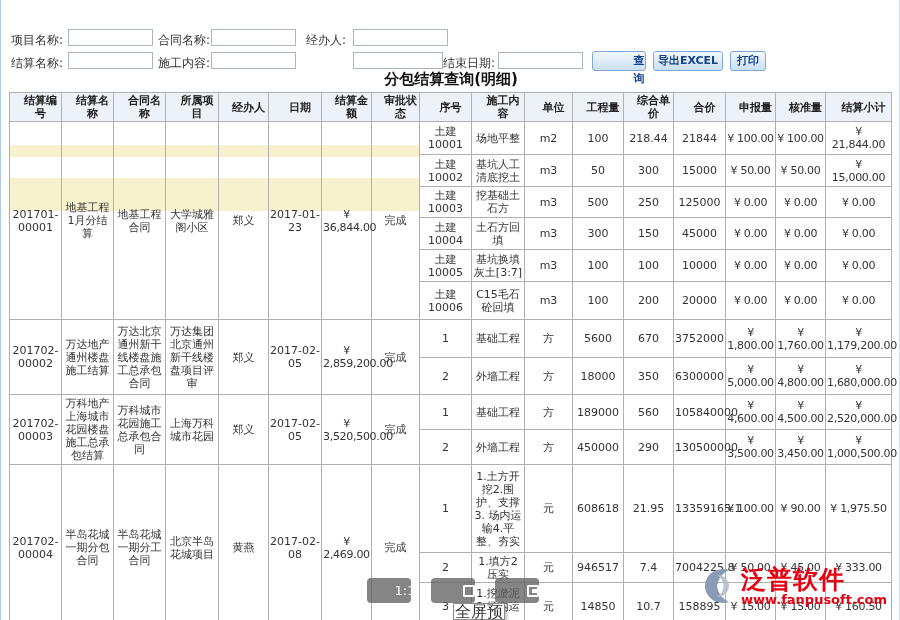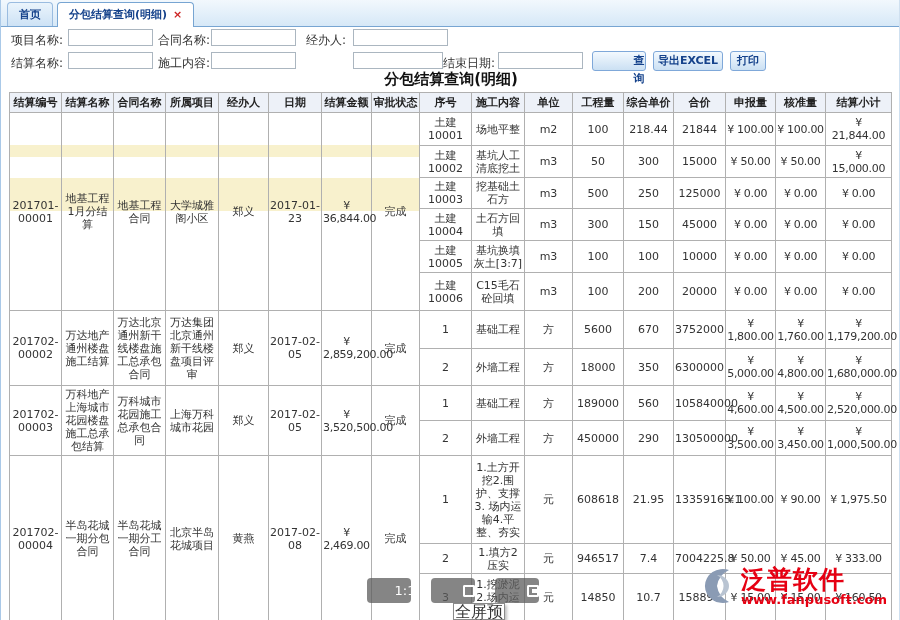--- a/index.html
+++ b/index.html
@@ -27,21 +27,21 @@
                font-size:15px; font-weight:bold; color:#111; }
 
   
   .stripe { position:absolute; left:9px; width:409px; background:#f8f1cd; }
 
   
   table.grid { position:absolute; left:8px; top:92px; width:882px; border-collapse:collapse; table-layout:fixed;
                background:transparent; }
   table.grid th, table.grid td { border:1px solid #b0b0b0; font-size:11px; color:#333; text-align:center;
                vertical-align:middle; padding:1px 1px; line-height:13px; overflow:visible; }
-  table.grid th { background:#edf1f8; font-weight:bold; color:#222; height:20px; }
+  table.grid th { background:#edf1f8; font-weight:bold; color:#222; height:20px;padding-left:11px; }
   table.grid { border:1px solid #8e8e8e; }
   td.m  { font-size:10px; letter-spacing:-0.3px; }
   td.hj { white-space:nowrap; }
 
   
   .gbtn { position:absolute; top:578px; width:44px; height:25px; background:rgba(92,92,92,0.75);
           border-radius:4px; color:#fff; display:flex; align-items:center; justify-content:center;
           font-size:13px; cursor:pointer;padding-left:32px; }
   .fitico { width:15px; height:12px; border:2px dashed #fff; border-radius:2px; }
   .fullico { width:15px; height:12px; border:2px dashed #fff; border-radius:2px; position:relative; }
@@ -55,24 +55,20 @@
   .watermark { position:absolute; left:678px; top:563px; width:225px; height:50px; pointer-events:none; }
   .wm-name { position:absolute; left:62px; top:0; font-size:25px; font-weight:bold; color:#e60012; letter-spacing:1px; }
   .wm-url  { position:absolute; left:62px; top:29px; font-size:13px; font-weight:bold; color:#e60012; }
   .wm-logo { position:absolute; left:14px; top:2px; }
 </style>
 </head>
 <body>
 
 <div id="screen">
 
-  <div class="tabbar">
-    <div class="tab"><span>首页</span></div>
-    <div class="tab active"><span>分包结算查询(明细)</span><span class="close">×</span></div>
-  </div>
 
   <span class="flabel" style="left:10px; top:32px;">项目名称:</span>
   <input class="finput" style="left: 67px; top: 29px;">
   <span class="flabel" style="left:157px; top:32px;">合同名称:</span>
   <input class="finput" style="left: 210px; top: 29px;">
   <span class="flabel" style="left:305px; top:32px;">经办人:</span>
   <input class="finput" style="left: 352px; top: 29px; width: 95px;">
 
   <span class="flabel" style="left:10px; top:55px;">结算名称:</span>
   <input class="finput" style="left: 67px; top: 52px;">

